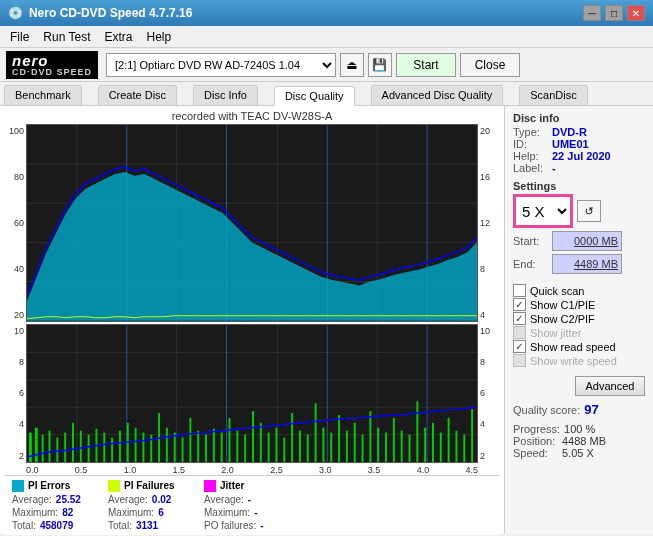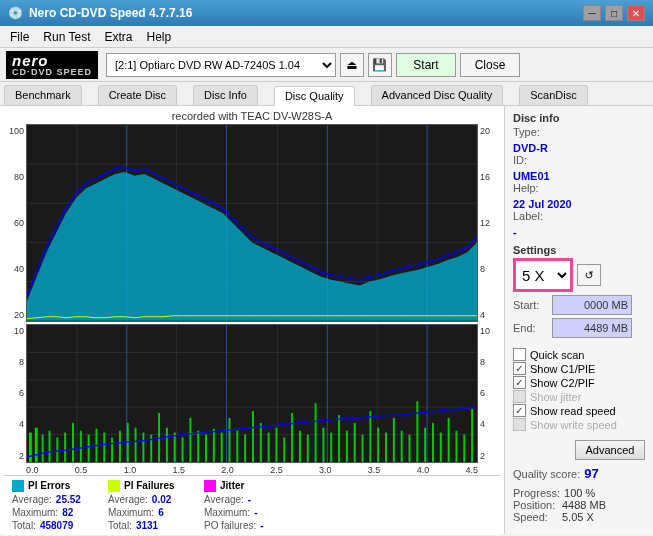--- a/index.html
+++ b/index.html
@@ -162,41 +162,42 @@
       width: 148px;
       background: #f5f5f5;
       padding: 6px 8px;
       display: flex;
       flex-direction: column;
       gap: 6px;
       font-size: 11px;
       overflow: hidden;
     }
     .panel-section-title { font-weight: bold; color: #333; margin-bottom: 2px; }
-    .info-row { display: flex; gap: 4px; flex-direction: column; }
+    .info-row { display: flex; gap: 4px; }
     .info-key { color: #555; min-width: 35px; }
     .info-val { color: #0000cc; font-weight: bold; }
     .settings-row { display: flex; align-items: center; gap: 4px; margin-bottom: 3px; }
     .speed-select {
       height: 34px;
       border: 3px solid #ec4899;
       background: white;
       font-size: 15px;
       width: 60px;
       padding: 0 2px;
     }
     .input-field {
       height: 20px;
       border: 1px solid #999;
       background: #e8e8ff;
       font-size: 11px;
-      width: 80px;
+      width: 70px;
       padding: 0 3px;
       text-align: right;
       color: #333;
+      text-decoration: underline;
     }
     .checkbox-row { display: flex; align-items: center; gap: 4px; font-size: 11px; margin: 1px 0; }
     .cb { width: 13px; height: 13px; border: 1px solid #888; background: white; display: flex; align-items: center; justify-content: center; flex-shrink: 0; }
     .cb.checked { background: white; }
     .cb.checked::after { content: '✓'; font-size: 10px; color: #333; }
     .cb.disabled { background: #e0e0e0; border-color: #bbb; }
     .label-disabled { color: #aaa; }
     .advanced-btn {
       background: linear-gradient(to bottom, #f5f5f5, #ddd);
       border: 1px solid #999;

